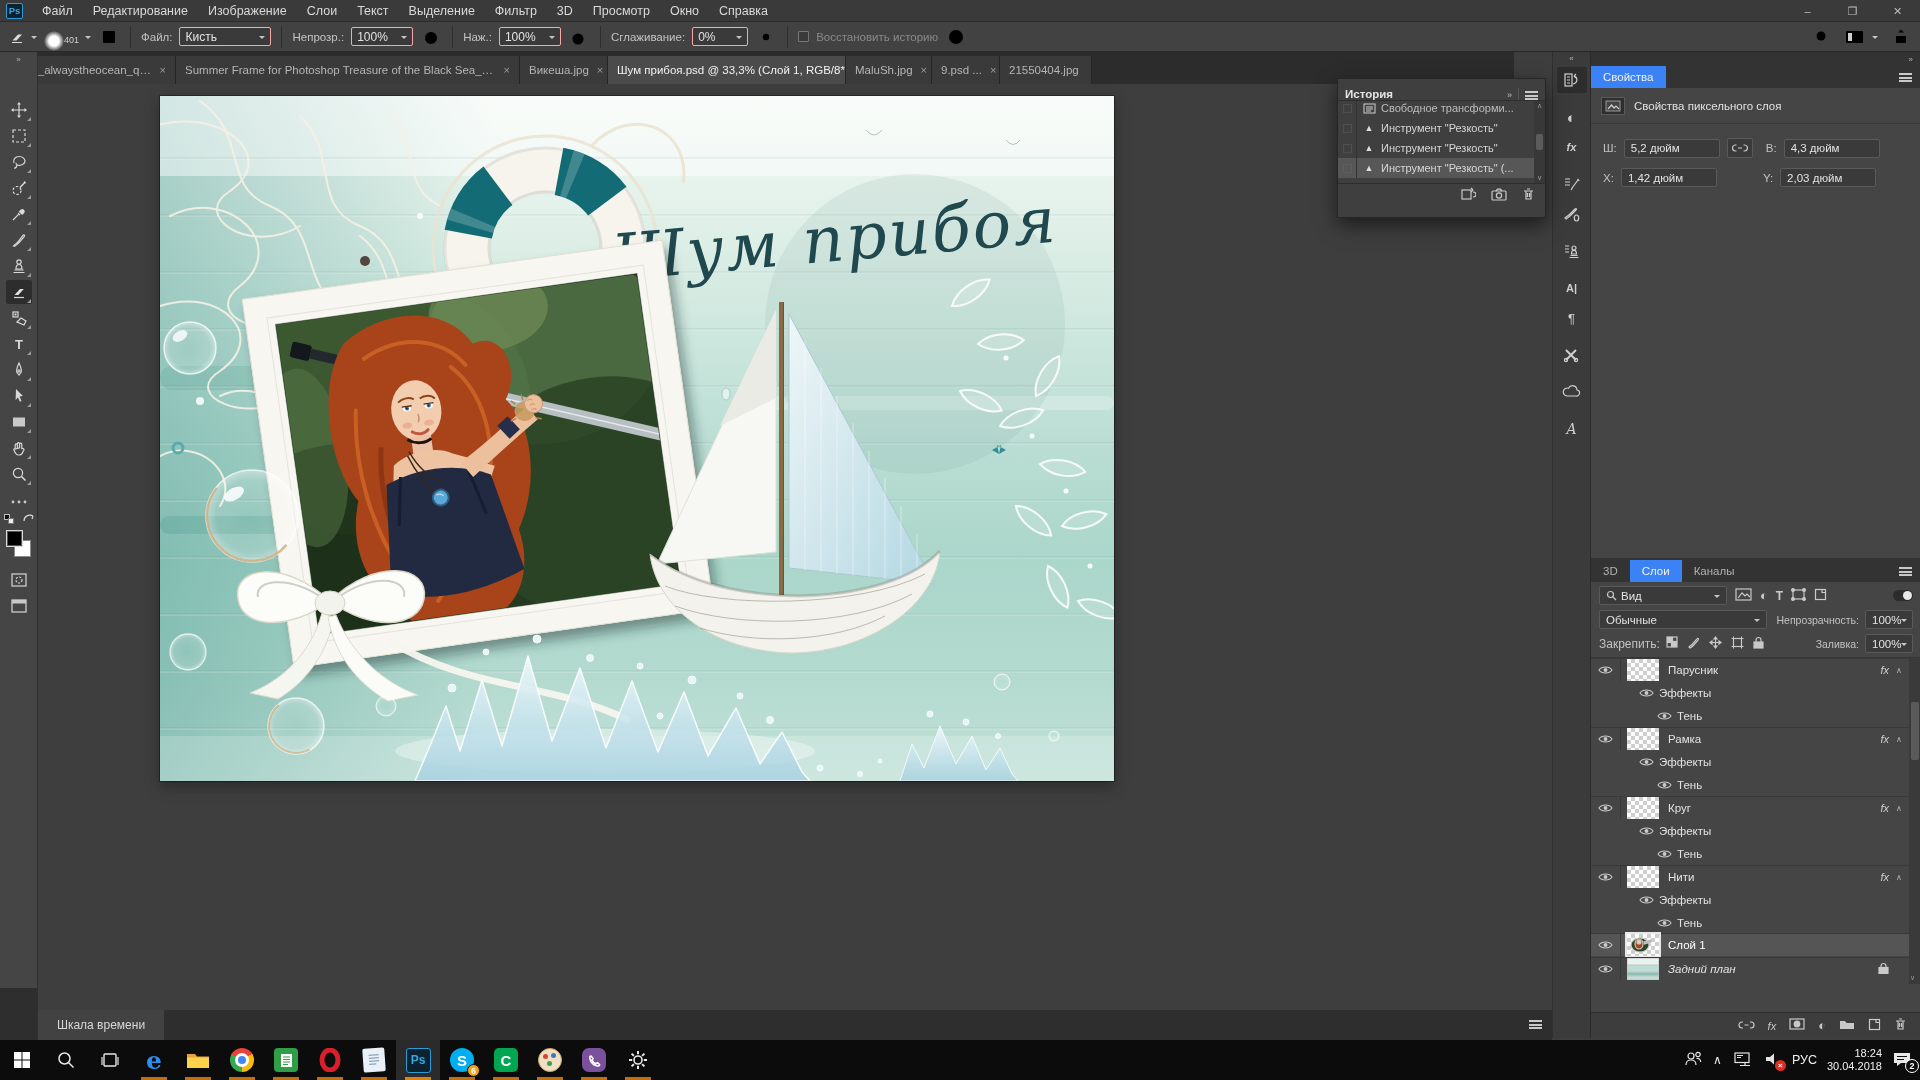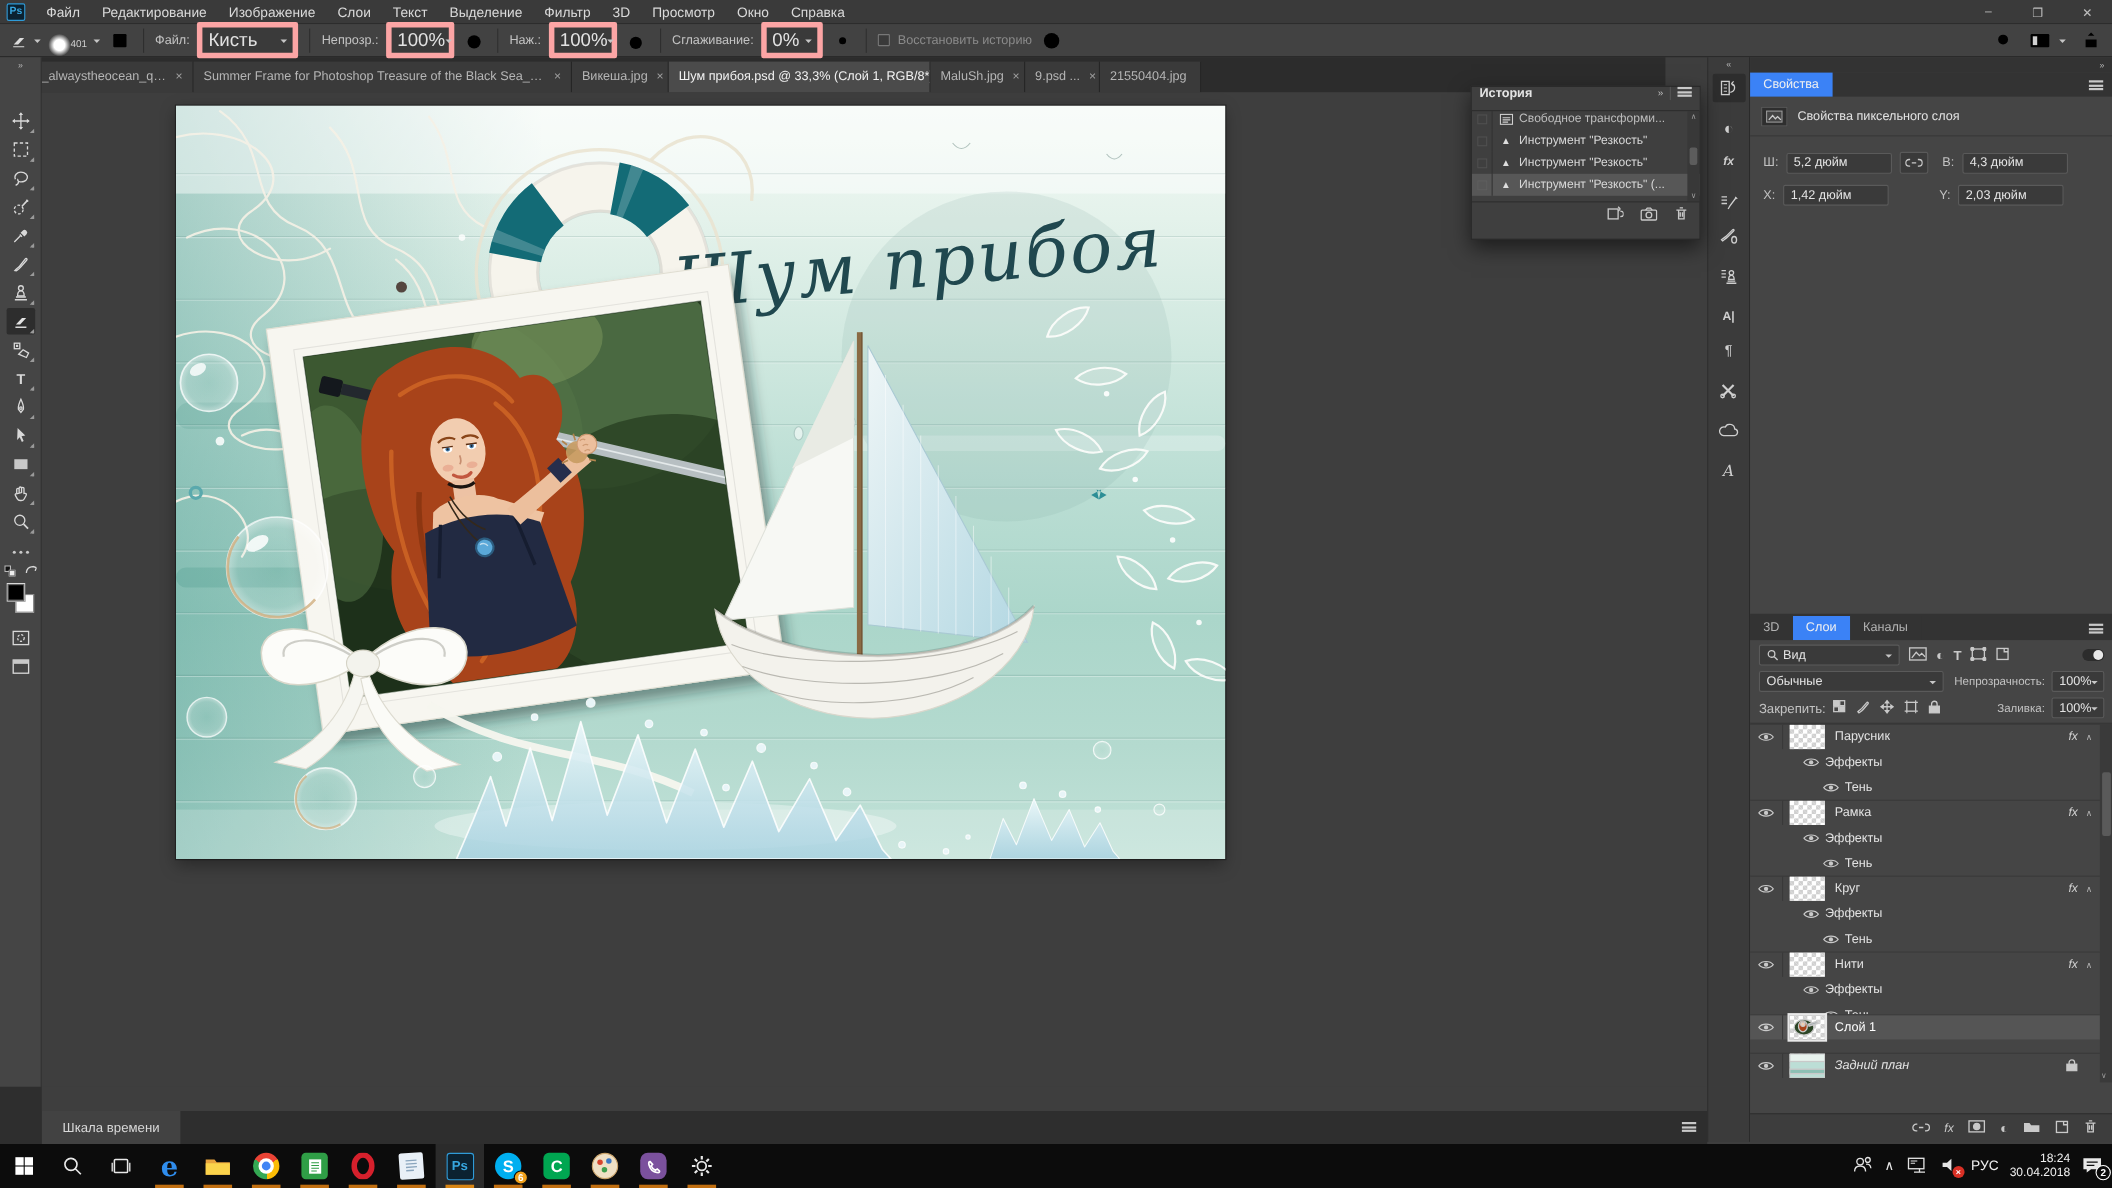--- a/index.html
+++ b/index.html
@@ -12,21 +12,21 @@
   #titlebar{left:0;top:0;width:1920px;height:22px;background:#3a3a3a;display:flex;align-items:center;border-bottom:1px solid #2c2c2c}
   #pslogo{width:17px;height:16px;margin:0 9px 0 6px;background:#0b2231;border:1px solid #2f9bd8;border-radius:2px;
           color:#37a7e0;font-size:9.5px;font-weight:bold;display:flex;align-items:center;justify-content:center}
   .menu-item{padding:0 10px;height:22px;display:flex;align-items:center;color:#d9d9d9;font-size:12.5px;cursor:default}
   #winctl{position:absolute;right:0;top:0;height:22px;display:flex}
   .winbtn{width:45px;height:22px;display:flex;align-items:center;justify-content:center;color:#bdbdbd;font-size:11px}
   
   #optionsbar{left:0;top:22px;width:1920px;height:30px;background:#424242;border-bottom:1px solid #292929;display:flex;align-items:center;padding-left:6px;gap:7px}
   .optlabel{color:#c3c3c3;font-size:11.5px;white-space:nowrap}
   .optlabel.dis{color:#8a8a8a}
-  .fieldsel{height:33px;background:#3a3a3a;border:5px solid #fca5a5;border-radius:2px;display:flex;align-items:center;padding:0 5px;color:#e2e2e2;font-size:17px}
+  .fieldsel{height:19px;background:#3a3a3a;border:1px solid #fca5a5;border-radius:2px;display:flex;align-items:center;padding:0 5px;color:#e2e2e2;font-size:12px}
   .dda{width:0;height:0;border:3.5px solid transparent;border-top-color:#c6c6c6;margin:4px 0 0 7px}
   .sep-v{width:1px;height:22px;background:#2e2e2e;margin:0 3px}
   .opticon{width:22px;height:22px;display:flex;align-items:center;justify-content:center}
   .checkbox{width:11px;height:11px;border:1px solid #777;border-radius:1px;background:#3a3a3a}
   #brushprev{display:flex;flex-direction:row;align-items:center;width:36px;margin-top:8px}
   #brushcircle{width:20px;height:20px;border-radius:50%;background:radial-gradient(circle,#fff 0%,#fff 35%,rgba(255,255,255,0) 72%)}
   #brushsize{font-size:9px;color:#cfcfcf;margin-top:-1px}
   #optright{position:absolute;right:8px;top:22px;height:30px;display:flex;align-items:center;gap:12px}
   
   #toolbar{left:0;top:52px;width:38px;height:936px;background:#454545;border-right:1px solid #2f2f2f}
@@ -45,21 +45,21 @@
   #artwrap{position:absolute;left:122px;top:12px;width:954px;height:685px;box-shadow:0 0 0 1px rgba(0,0,0,.35),0 5px 14px rgba(0,0,0,.35)}
   
   #statusbar{left:38px;top:988px;width:1514px;height:22px;background:#424242;border-top:1px solid #2f2f2f;display:flex;align-items:center;padding-left:6px;gap:18px}
   #zoombox{height:16px;border:1px solid #5c5c5c;background:#3c3c3c;padding:0 6px;display:flex;align-items:center;font-size:11px;color:#dcdcdc}
   #timeline{left:38px;top:1010px;width:1514px;height:30px;background:#2e2e2e}
   #tl-tab{position:absolute;left:0;top:0;width:126px;height:30px;background:#424242;display:flex;align-items:center;justify-content:center;font-size:12px;color:#d8d8d8}
   .menu-ic{width:13px;height:9px;border-top:2px solid #c9c9c9;border-bottom:2px solid #c9c9c9;background:linear-gradient(#c9c9c9,#c9c9c9) center/100% 2px no-repeat}
   #lbcorner{left:0;top:988px;width:38px;height:52px;background:#2e2e2e}
   
   #historypanel{left:1337px;top:78px;width:209px;height:140px;background:#3f3f3f;border:1px solid #272727;box-shadow:0 7px 18px rgba(0,0,0,.55);z-index:30}
-  #hist-head{height:22px;display:flex;align-items:flex-start;padding:0 7px;background:#3f3f3f;border-bottom:1px solid #2e2e2e}
+  #hist-head{height:22px;display:flex;align-items:flex-end;padding:0 7px;background:#3f3f3f;border-bottom:1px solid #2e2e2e}
   #hist-title{font-size:11.5px;color:#e4e4e4;font-weight:bold}
   #hist-items{height:82px;overflow:hidden;position:relative}
   .hitem{height:20px;display:flex;align-items:center}
   .hitem.sel{background:#575757}
   .hwell{width:19px;height:100%;border-right:1px solid #343434;display:flex;align-items:center;justify-content:center}
   .hwell span{width:9px;height:9px;border:1px solid #6a6a6a;opacity:.4}
   .hicon{width:24px;display:flex;align-items:center;justify-content:center;color:#dedede;font-size:9px}
   .hlabel{font-size:11px;color:#d7d7d7;white-space:nowrap}
   #hist-scroll{position:absolute;right:0;top:0;width:11px;height:82px;background:#383838;display:flex;flex-direction:column;align-items:center;justify-content:space-between;padding:1px 0;font-size:7px;color:#9a9a9a}
   #hist-thumb{width:7px;height:16px;background:#5c5c5c;border-radius:2px}
@@ -988,21 +988,21 @@
         <div class="lrow" style="top:253px">
           <span style="width:64px"></span>
             <span class="subrow-eye">
               <svg class="eyeic">
                 <use href="#i-eye"></use>
               </svg>
             </span>
           <span class="lname" style="margin-left:4px">Тень</span>
         </div>
 
-        <div class="lrow main sel" style="top:264px">
+        <div class="lrow main sel" style="top:275px">
           <span class="leye">
               <svg class="eyeic">
                 <use href="#i-eye"></use>
               </svg>
             </span>
           <span class="thumb" style="outline:2px solid #e8e8e8">
             <svg width="32" height="22" style="position:absolute;left:0;top:0">
               <ellipse cx="13" cy="11" rx="9" ry="7" fill="#2c4526"></ellipse>
               <ellipse cx="12" cy="10" rx="4" ry="5" fill="#a8431a"></ellipse>
               <circle cx="12" cy="8" r="2" fill="#f2cdb0"></circle>

